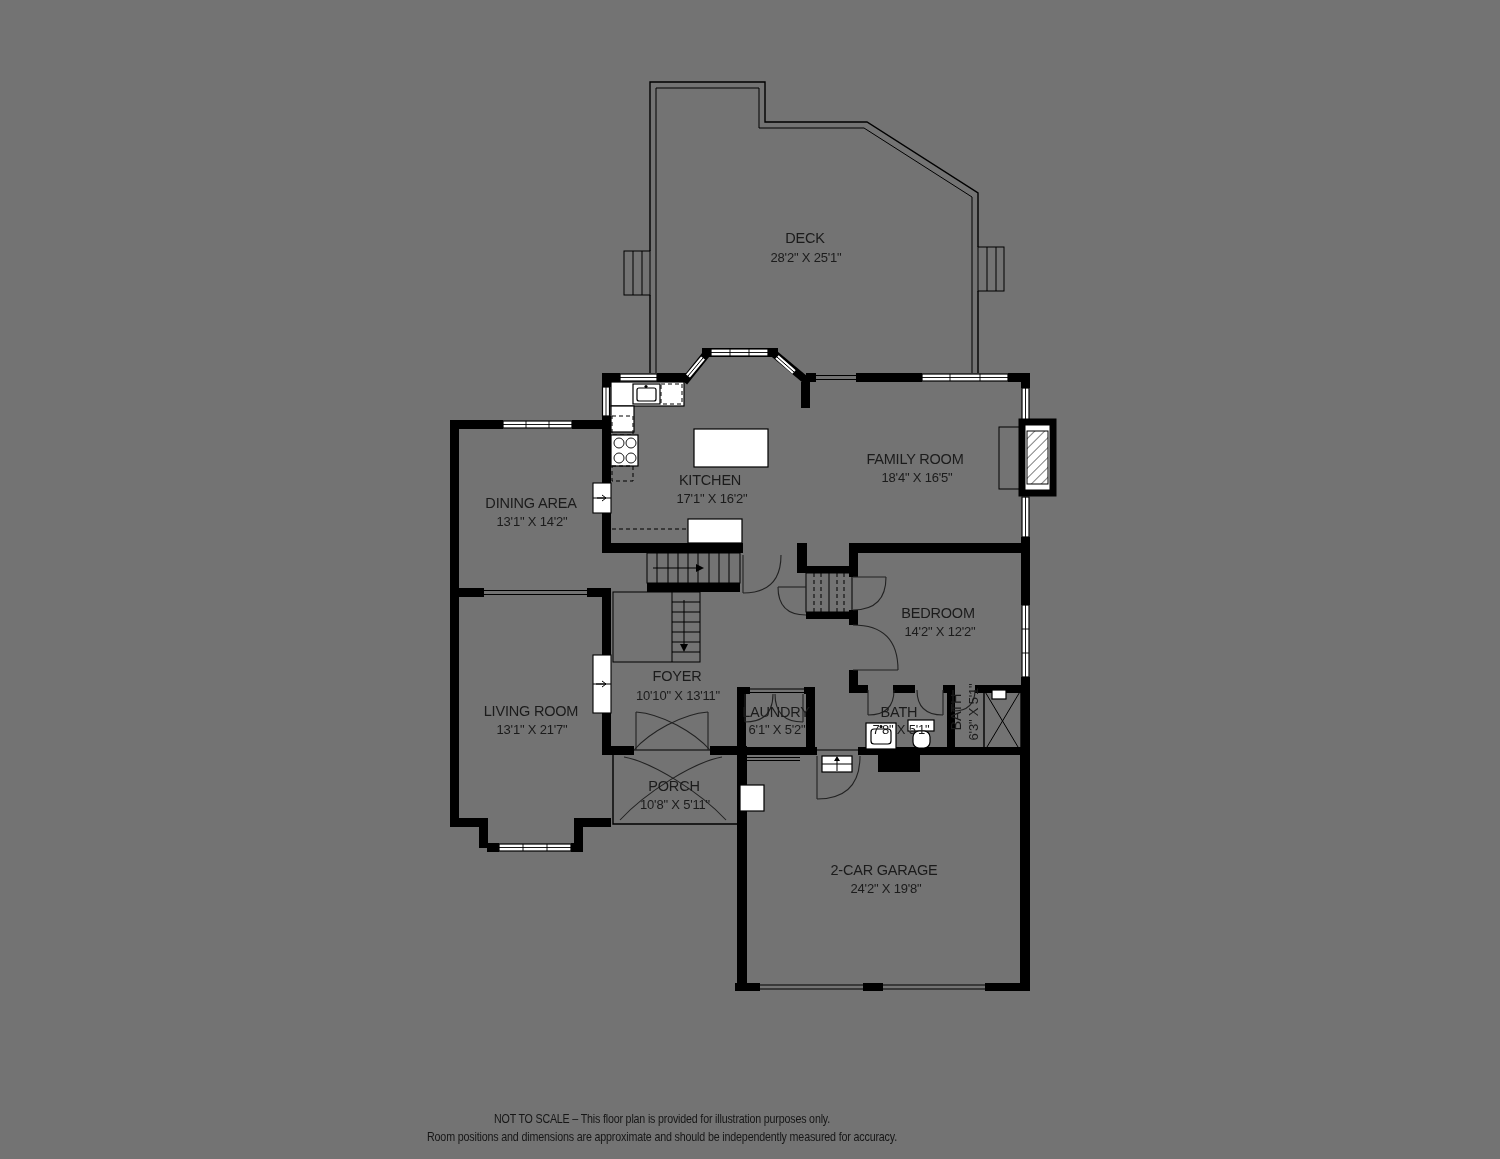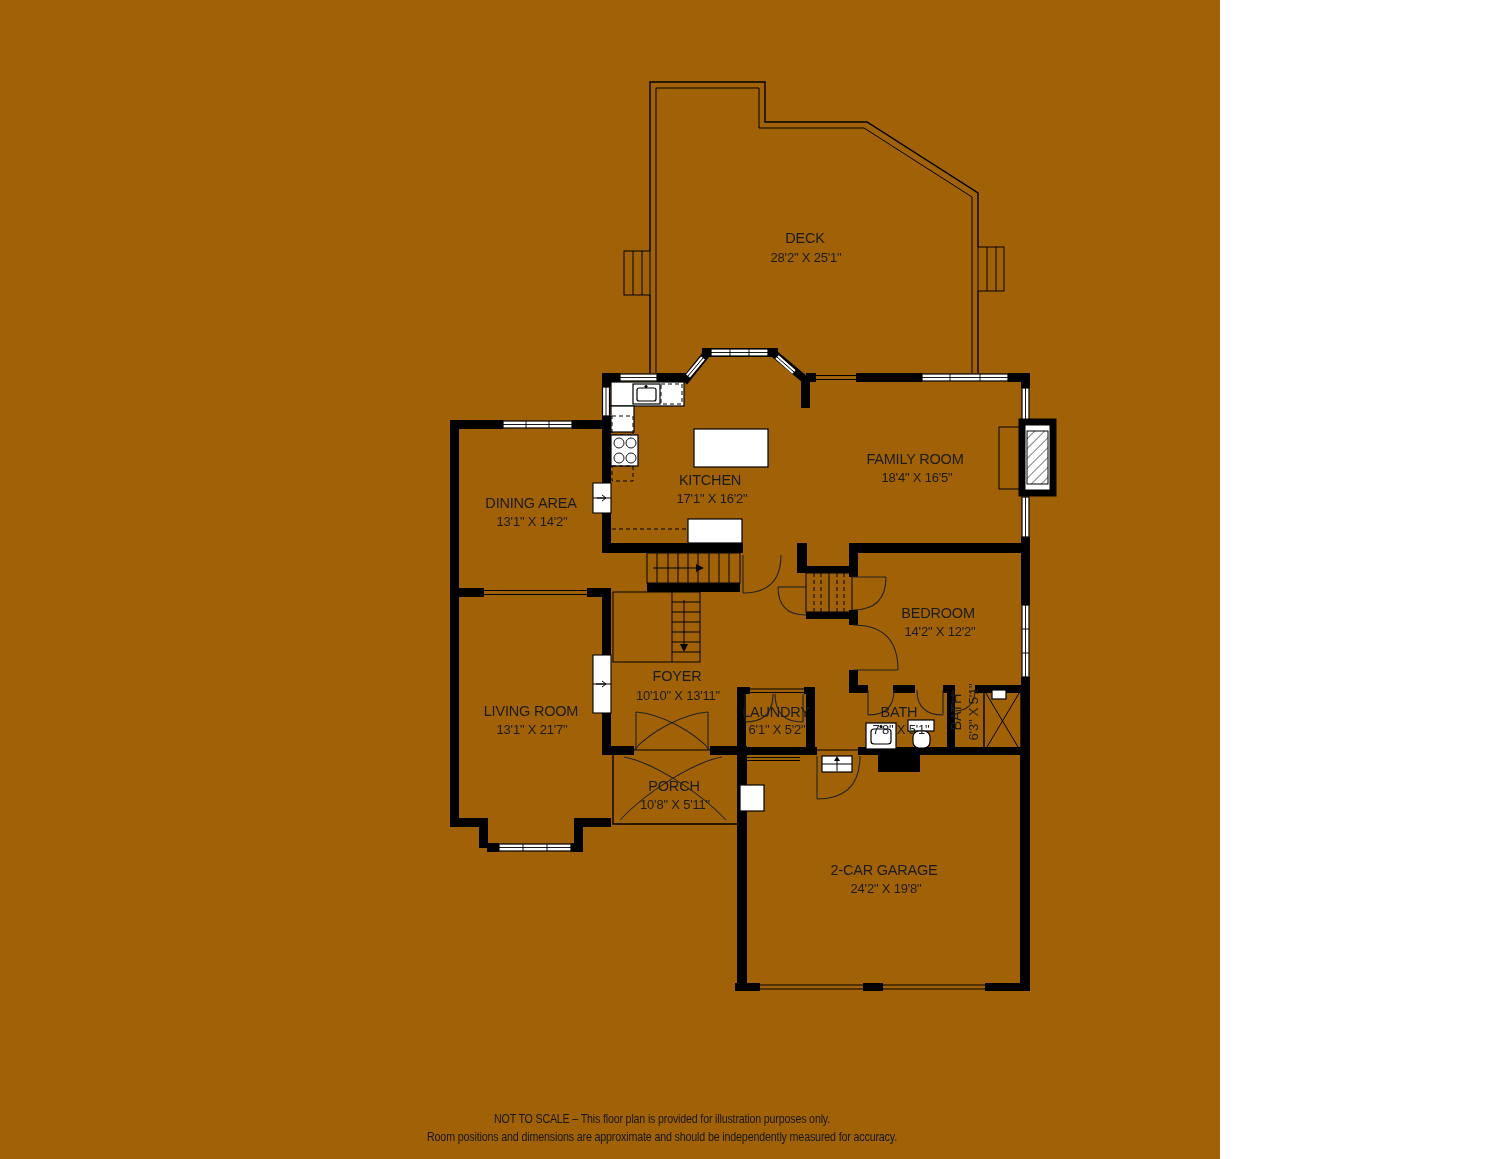--- a/index.html
+++ b/index.html
@@ -1,16 +1,16 @@
 <!DOCTYPE html>
 <html><head>
 <meta charset="utf-8">
 <style>
   html,body{margin:0;padding:0;background:#fff;}
-  #stage{position:relative;width:1220px;height:1159px;background:#a16207;overflow:hidden;}
+  #stage{position:relative;width:1500px;height:1159px;background:#737373;overflow:hidden;}
   svg{position:absolute;left:0;top:0;}
   .wall{fill:#000;stroke:none;}
   .thin{stroke:#000;stroke-width:1.4;fill:none;}
   .thin2{stroke:#000;stroke-width:1;fill:none;}
   .fixture{stroke:#000;stroke-width:1.2;fill:#fff;}
   .door{stroke:#222;stroke-width:1.1;fill:none;}
   .dash{stroke:#000;stroke-width:1;fill:none;stroke-dasharray:4 3;}
   .winrect{fill:#fff;stroke:#000;stroke-width:1.2;}
   .winline{stroke:#000;stroke-width:0.9;fill:none;}
   .marker{fill:#fff;stroke:#000;stroke-width:1.1;}

